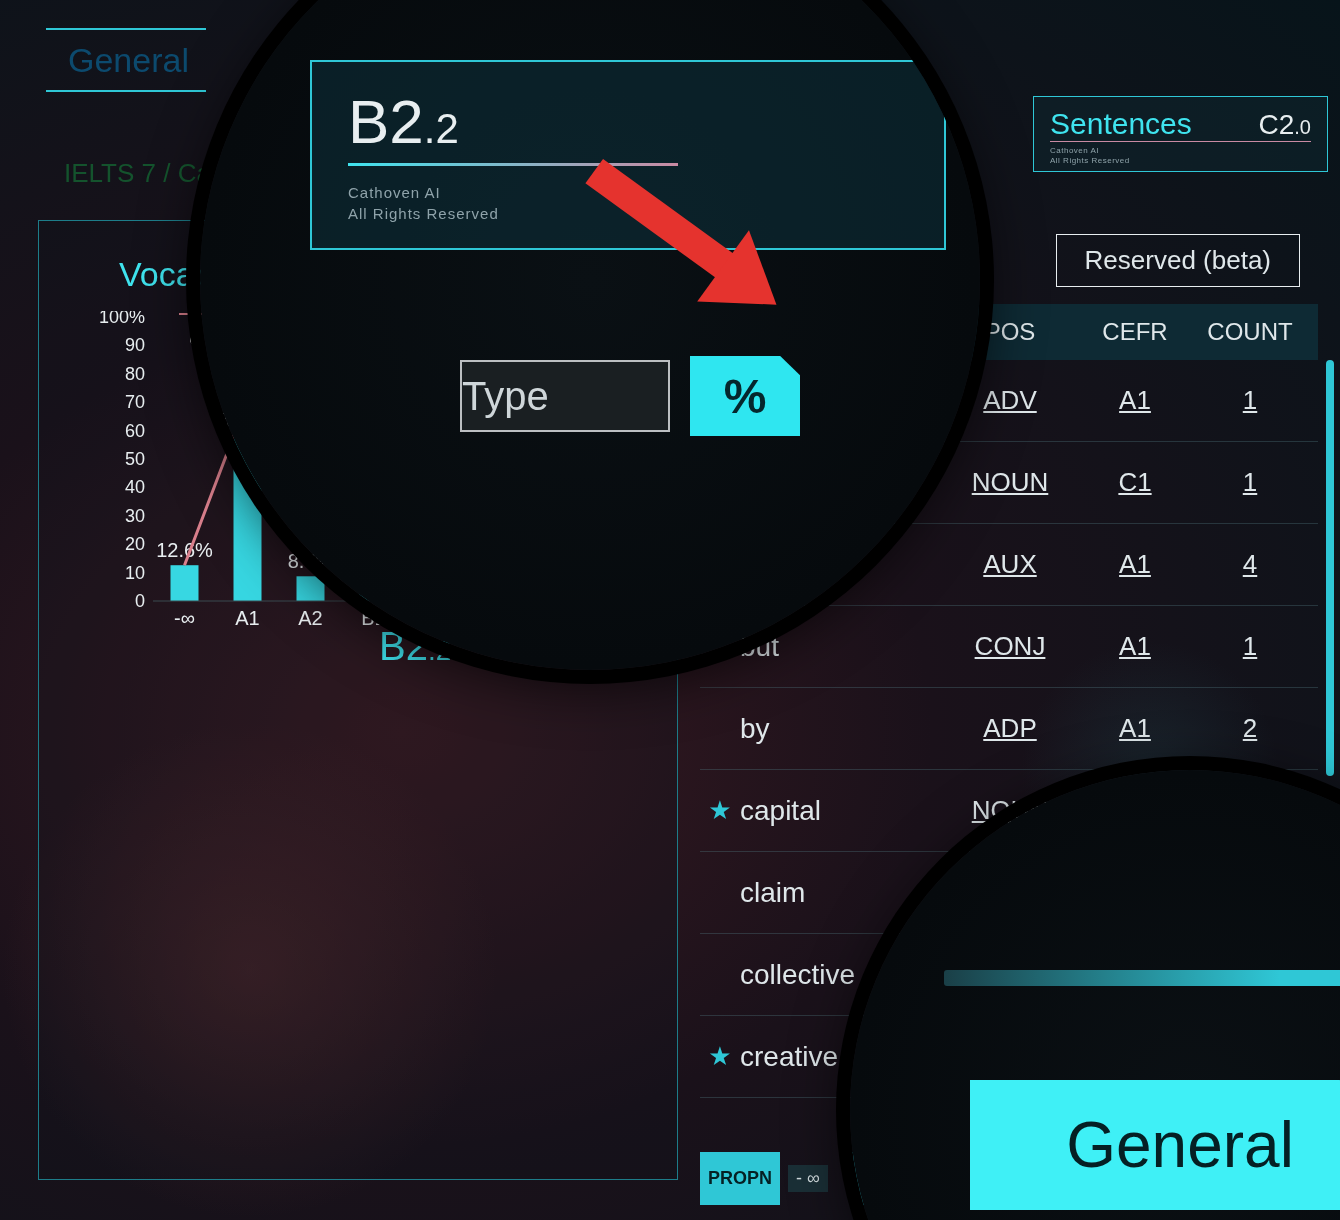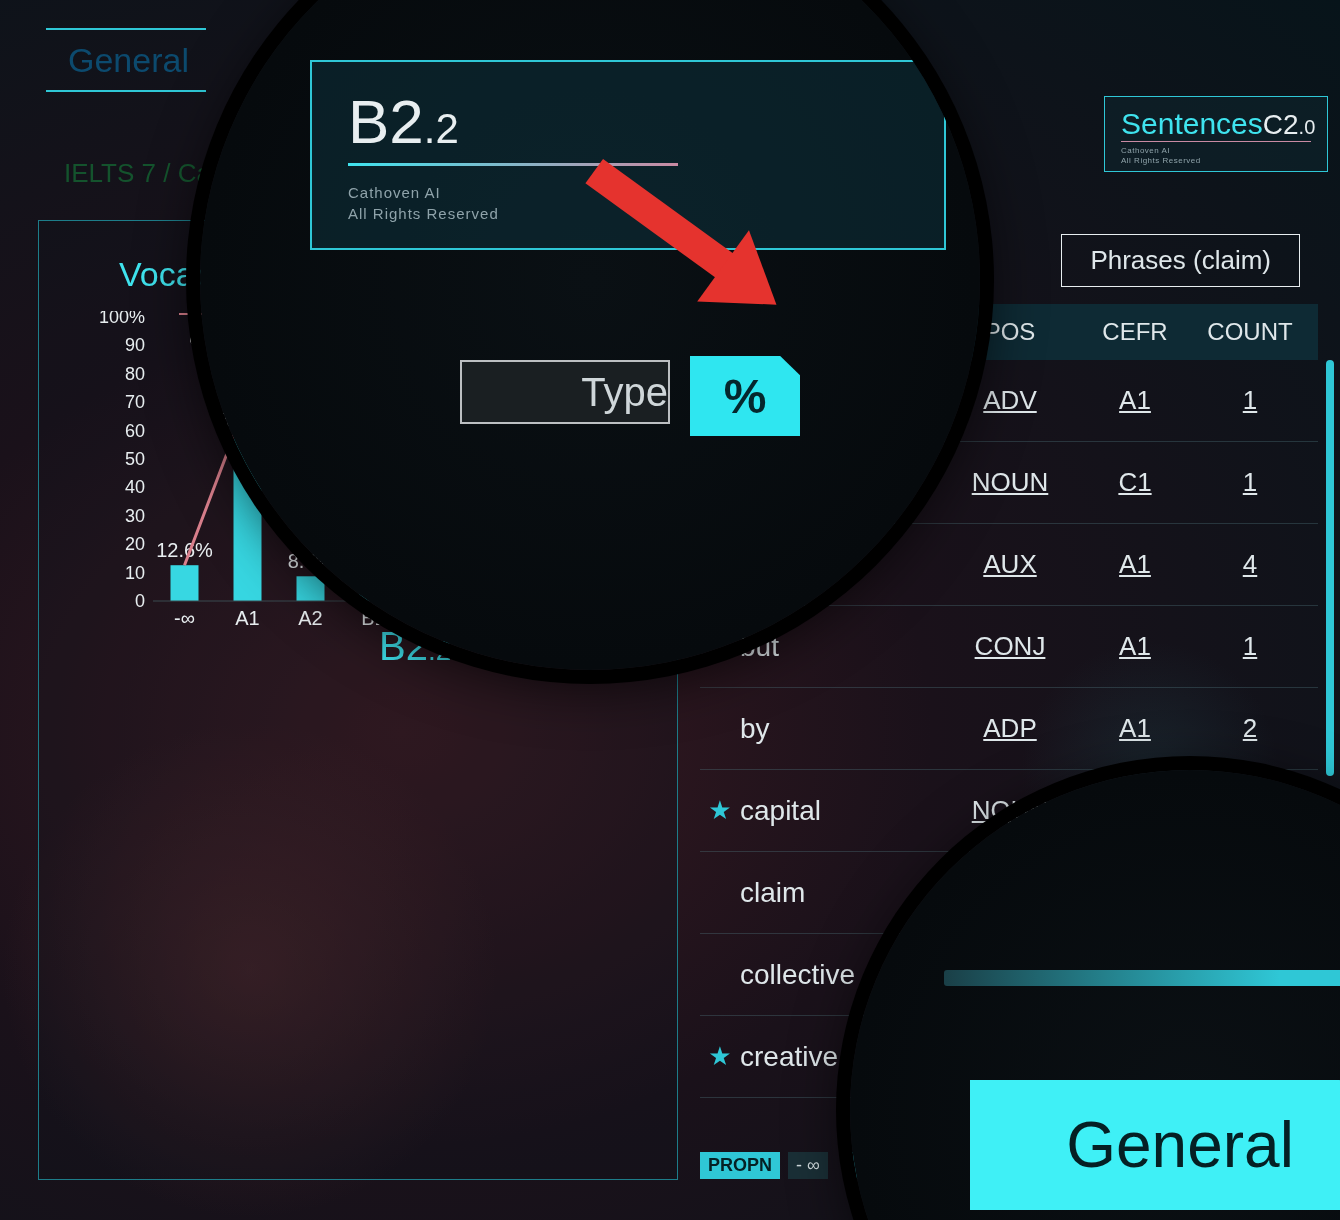--- a/index.html
+++ b/index.html
@@ -27,21 +27,21 @@
   .subtitle {
     position: absolute;
     left: 64px; top: 158px;
     font-size: 26px; color: #14532d;
   }
 
   
   .sent-card {
     position: absolute;
     right: 12px; top: 96px;
-    width: 224px; height: 76px;
+    width: 295px; height: 76px;
     border: 1px solid #2fc7d6;
     background: rgba(14,40,48,0.5);
     padding: 10px 16px 6px 16px;
   }
   .sent-card .row {
     display: flex; justify-content: space-between; align-items: baseline;
     border-bottom: 1px solid #c98aa3;
   }
   .sent-card .title { font-size: 30px; color: #3fe3ee; }
   .sent-card .score { font-size: 28px; color: #e8eef0; }
@@ -116,21 +116,21 @@
 
   
   .chips {
     position:absolute; left:700px; top: 1152px;
     display:flex; gap: 24px;
   }
   .chip {
     display:flex; align-items:center; gap:8px;
     font-size:18px;
   }
-  .chip .lab { background:#2fc7d6; color:#052024; padding:3px 8px; font-weight:600;}
+  .chip .lab { background:#2fc7d6; color:#052024; padding:16px 8px; font-weight:600;}
   .chip .val { background:#1a2f36; color:#cfd9dc; padding:3px 8px;}
 
   
   .mag1 {
     position:absolute; left:200px; top:-110px;
     width: 780px; height: 780px;
     border-radius: 50%;
     background: radial-gradient(circle at 50% 50%, #0a1014 0%, #060a0d 70%);
     box-shadow: 0 0 0 14px #000, 0 10px 60px rgba(0,0,0,0.8);
     overflow:hidden;
@@ -143,24 +143,24 @@
     padding: 24px 36px 10px 36px;
   }
   .mag1-card .row1 { display:flex; justify-content:space-between; align-items:baseline;}
   .mag1-card .title { font-size: 66px; color:#3fe3ee; }
   .mag1-card .score { font-size: 62px; color:#e8eef0;}
   .mag1-card .score small{ font-size:42px;}
   .mag1-card .rule { height:3px; background: linear-gradient(90deg,#3fe3ee,#c98aa3); margin:6px 0 16px 0; width: 330px;}
   .mag1-card .legal { font-size: 15px; color:#8fa3aa; letter-spacing:1px; line-height:1.4;}
   .mag1 .bottom-type {
     position:absolute; left:260px; top:470px;
-    width:210px; height:64px;
+    width:210px; height:72px;
     border:2px solid #bcbfc2; background:#1a1f22;
     font-size:40px; color:#cfd6d9;
-    display:flex; align-items:center; justify-content:flex-end;
+    display:flex; align-items:center; justify-content:flex-start;
   }
   .mag1 .bottom-pct {
     position:absolute; left:490px; top:466px;
     width:110px; height:80px;
     background:#2fe6f0; color:#05272d;
     font-size:48px; font-weight:600;
     display:flex; align-items:center; justify-content:center;
     clip-path: polygon(0 0, 82% 0, 100% 24%, 100% 100%, 0 100%);
   }
   .arrow {
@@ -289,21 +289,21 @@
         <line x1="56" y1="290" x2="560" y2="290" stroke="#3a4a50"></line>
       </svg>
   </div>
 
   <div class="chart-score">
     <span>B2</span><small>.2</small>
   </div>
 </div>
 
 <div class="tab-phrases">
-  <span>Phrases (claim)</span>
+  <span>Reserved (beta)</span>
 </div>
 
 <div class="table">
   <div class="thead">
     <div></div>
     <div class="h-word"></div>
     <div>POS</div>
     <div>CEFR</div>
     <div>COUNT</div>
   </div>

